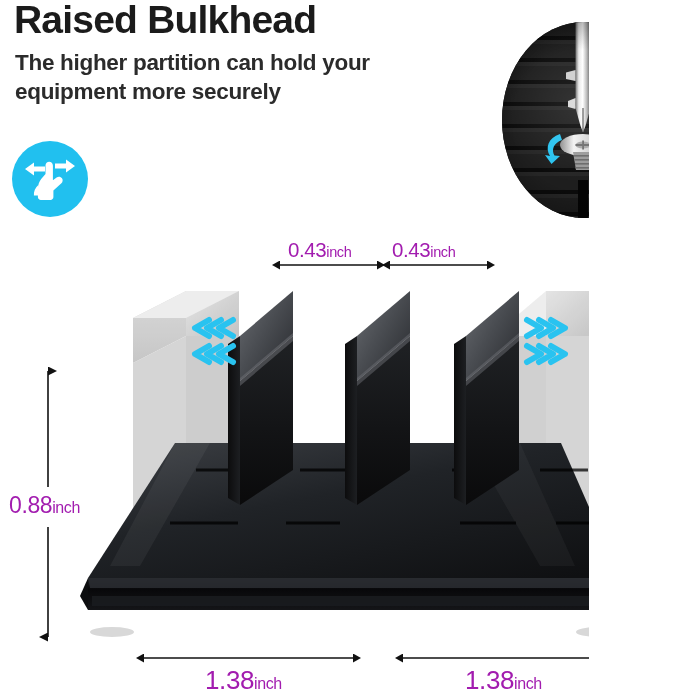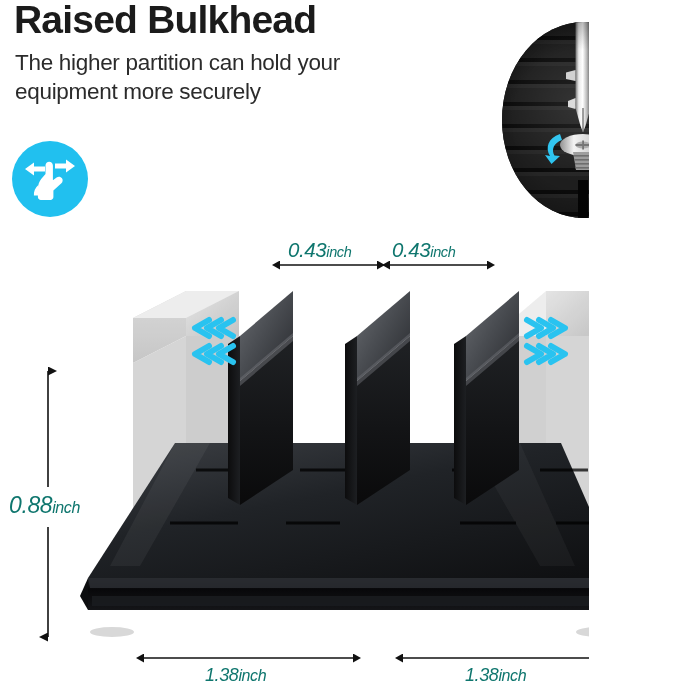--- a/index.html
+++ b/index.html
@@ -30,21 +30,21 @@
     letter-spacing: -0.8px;
     color: #1b1b1b;
     white-space: nowrap;
   }
   .subtitle {
     position: absolute;
     left: 15px;
     top: 48px;
     width: 420px;
     font-size: 22.5px;
-    font-weight: 400;
+    font-weight: 700;
     line-height: 29px;
     letter-spacing: -0.3px;
     color: #2b2b2b;
   }
 
   
   .badge {
     position: absolute;
     left: 12px;
     top: 141px;
@@ -85,34 +85,33 @@
   }
   .inset svg { position: absolute; inset: 0; width: 163px; height: 196px; }
 
   
   .product { position: absolute; left: 0; top: 0; width: 679px; height: 697px; }
   .product svg { display: block; width: 679px; height: 697px; }
 
   
   .dim {
     position: absolute;
-    color: #0f766e;
+    color: #a21caf;
     white-space: nowrap;
     letter-spacing: -0.4px;
-    font-style: italic;
   }
   .dim .num { font-size: 20.5px; font-weight: 500; }
   .dim .unit { font-size: 14.5px; font-weight: 400; }
 
   .dim-top-left  { left: 288px; top: 238px; }
   .dim-top-right { left: 392px; top: 238px; }
 
   .dim-bottom-left  { left: 205px; top: 665px; }
   .dim-bottom-right { left: 465px; top: 665px; }
-  .dim-bottom-left .num, .dim-bottom-right .num { font-size: 18px; }
+  .dim-bottom-left .num, .dim-bottom-right .num { font-size: 26px; }
   .dim-bottom-left .unit, .dim-bottom-right .unit { font-size: 16px; }
 
   .dim-left { left: 9px; top: 492px; }
   .dim-left .num { font-size: 23px; }
   .dim-left .unit { font-size: 16px; }
 
   
   .arrows { position: absolute; left: 0; top: 0; width: 679px; height: 697px; }
   .arrows svg { display: block; width: 679px; height: 697px; }
 </style>

